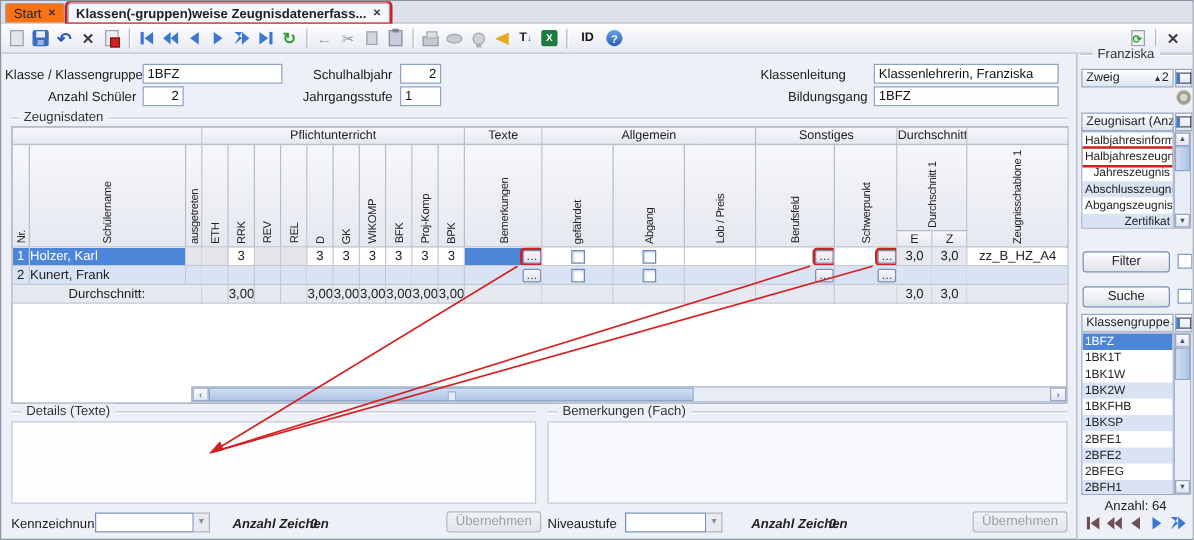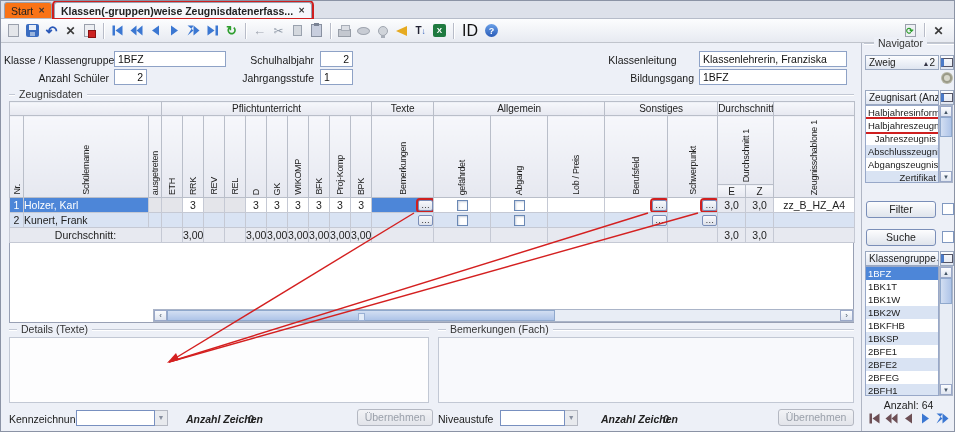--- a/index.html
+++ b/index.html
@@ -35,21 +35,21 @@
   .i-paste::before{content:'';position:absolute;left:2px;top:-2px;width:5px;height:3px;background:#7a8294;}
   .i-print{width:13px;height:8px;background:#c4c8d0;border:1px solid #989ea8;position:relative;margin-top:4px;}
   .i-print::before{content:'';position:absolute;left:2px;top:-5px;width:7px;height:4px;background:#dcdfe5;border:1px solid #a8aeb8;}
   .i-oval{width:13px;height:8px;background:#c8ccd4;border:1px solid #a0a6b0;border-radius:50%;}
   .i-bulb{width:10px;height:10px;background:#d0d4da;border:1px solid #a0a6b0;border-radius:50%;position:relative;}
   .i-bulb::after{content:'';position:absolute;left:2px;bottom:-3px;width:4px;height:3px;background:#a8aeb8;}
   .i-funnel{width:0;height:0;border-top:5px solid transparent;border-bottom:5px solid transparent;border-right:11px solid #e6aa20;}
   .i-texport{font-weight:bold;font-size:10px;color:#223;}
   .i-texport .ar{color:#2a58b8;font-size:8px;}
   .i-excel{width:13px;height:13px;background:#1f7a40;border-radius:2px;color:#fff;font-size:8px;font-weight:bold;display:flex;align-items:center;justify-content:center;}
-  .i-id{font-weight:normal;font-size:16px;color:#111;}
+  .i-id{font-weight:bold;font-size:10px;color:#111;}
   .i-help{width:13px;height:13px;border-radius:50%;background:linear-gradient(#6aa0e8,#2a5cb8);color:#fff;font-size:9px;font-weight:bold;display:flex;align-items:center;justify-content:center;}
   .i-pagerefresh{width:11px;height:13px;background:#eef0f4;border:1px solid #9aa0ac;position:relative;}
   .i-pagerefresh::after{content:'⟳';position:absolute;left:0px;top:1px;font-size:9px;font-weight:bold;color:#2f9e2f;}
   .tb-right{position:absolute;right:6px;top:20px;display:flex;align-items:center;}
 
   
   .lbl{position:absolute;font-size:10.5px;color:#1a1a1a;text-align:right;white-space:nowrap;}
   .fld{position:absolute;height:16px;border:1px solid #8ea2c6;background:#fff;font-family:"Liberation Sans",sans-serif;font-size:10.5px;padding:0 3px;color:#111;}
   .fld.r{text-align:right;}
 
@@ -473,21 +473,21 @@
   <span class="lbl" style="left:437px;top:412px;text-align:left;">Niveaustufe</span>
   <div class="combo" style="left:499px;top:409px;width:78px;">
     <input readonly="" value="" style="">
     <span class="dd">▼</span>
   </div>
   <span class="it" style="left:600px;top:412px;">Anzahl Zeichen</span>
   <span class="it" style="left:662px;top:412px;">0</span>
   <span class="btn-dis" style="left:777px;top:408px;width:76px;">Übernehmen</span>
 
   <div class="navpanel">
-    <span class="legend" style="left:12px;top:-6px;">Navigator</span>
+    <span class="legend" style="left:12px;top:-6px;">Franziska</span>
     <div class="gline" style="left:2px;top:0;width:90px;"></div>
 
     <div class="nav-head" style="left:3px;top:12px;width:74px;">
       <span>Zweig</span>
       <span><span class="sort">▲</span><span>2</span></span>
     </div>
     <span class="pinbtn" style="left:78px;top:12px;"></span>
     <div class="navlist" id="zweig-list" style="left:3px;top:27px;width:74px;height:16px;margin-top:32px;">
         <div class="nav-item sel">BS</div>
       </div>

